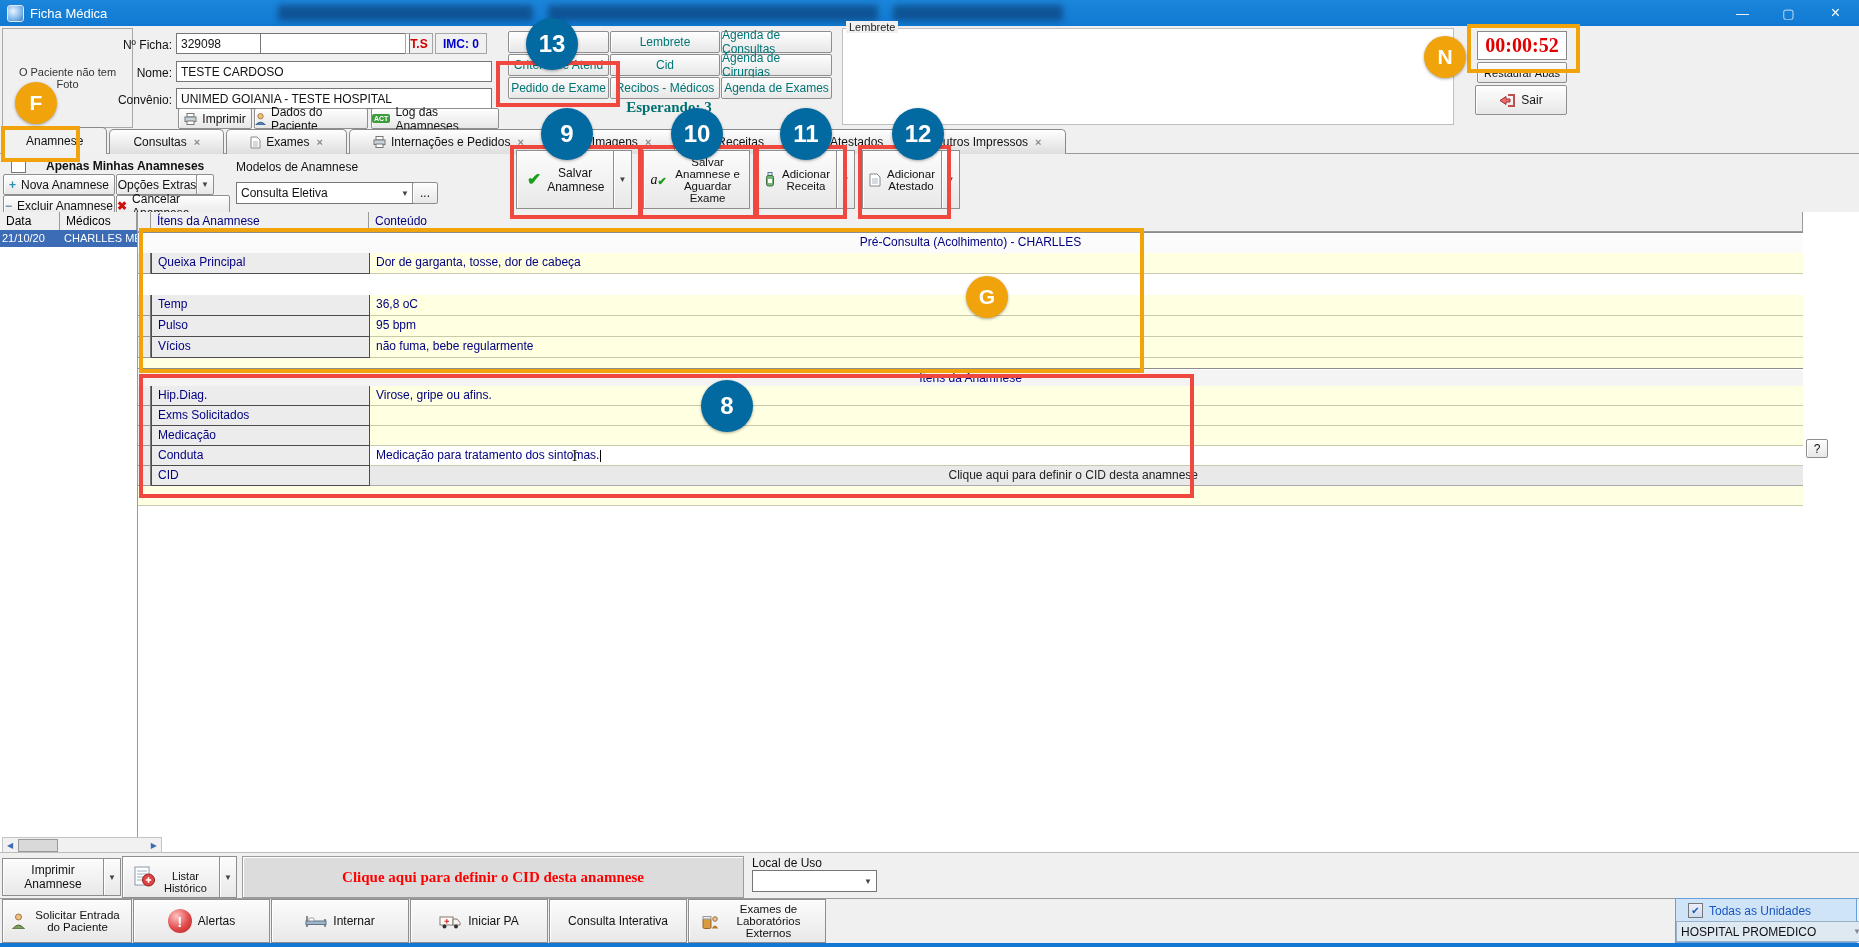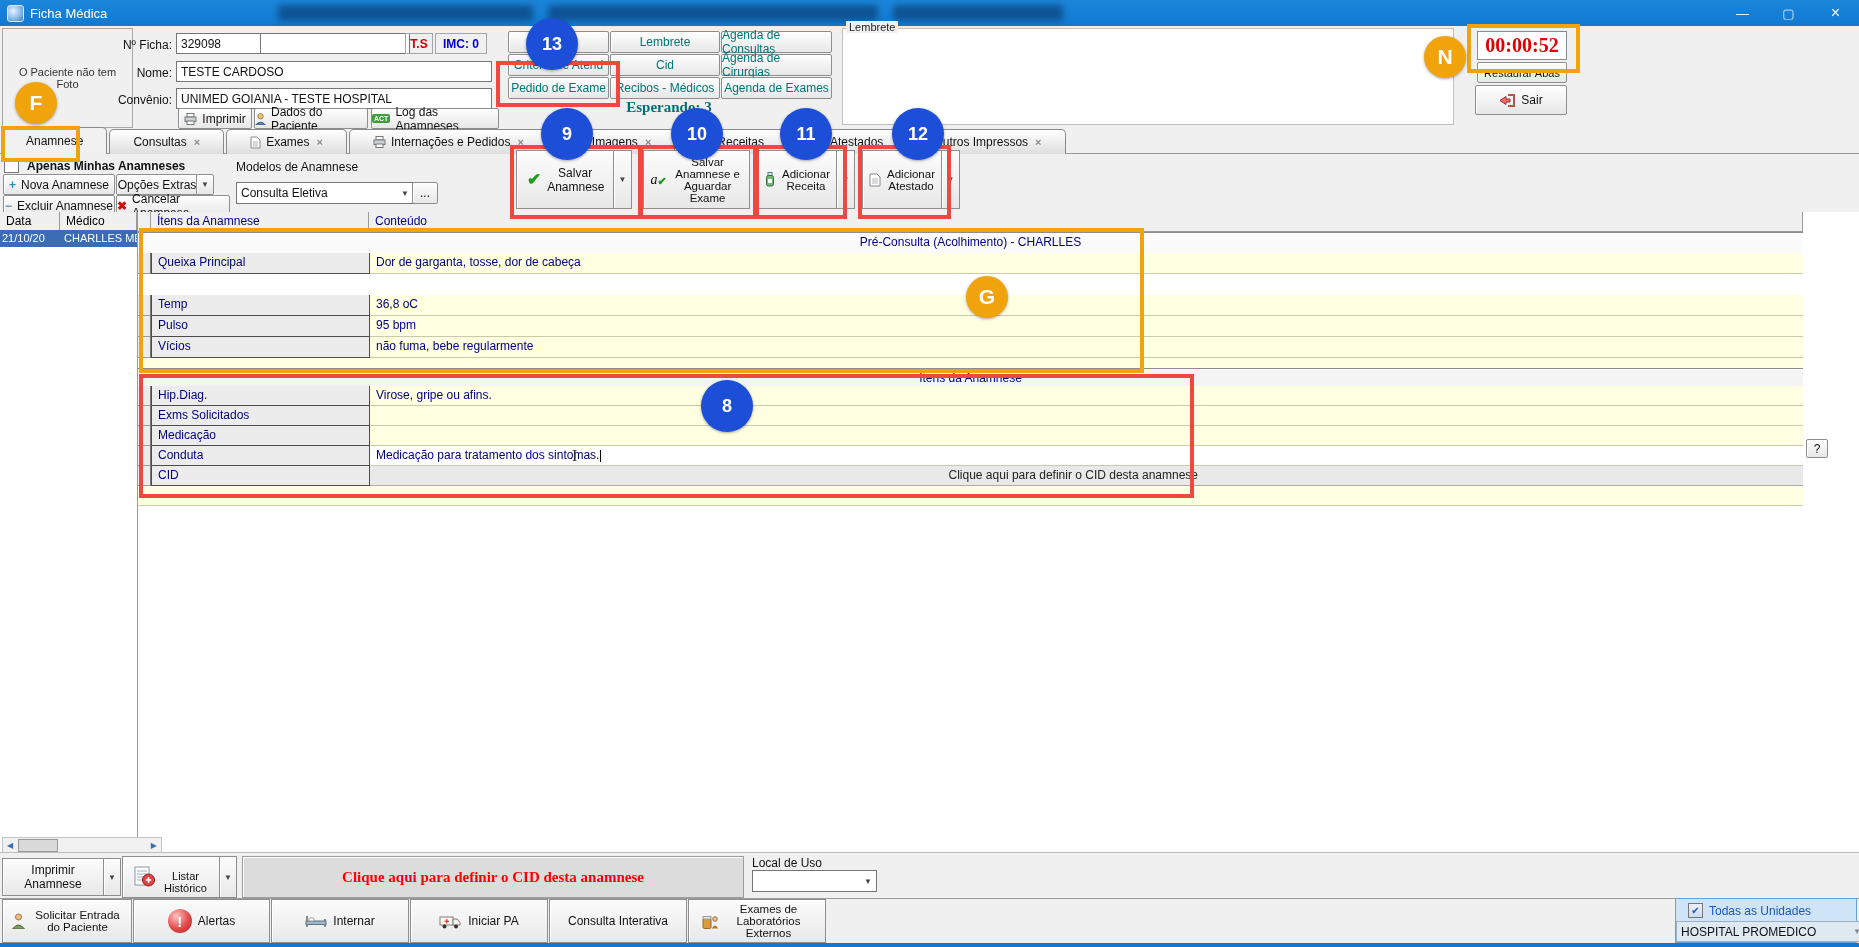--- a/index.html
+++ b/index.html
@@ -29,21 +29,21 @@
   .gridrow{display:flex;position:absolute;left:138px;width:1665px;}
   .sel{width:12px;background:#ececec;border-right:1px solid #777;border-bottom:1px solid #9a9a9a;}
   .lblc{width:205px;background:#ececec;border:1px solid #4c4c4c;border-top:none;color:#000080;font-size:12px;padding:2px 6px 0;white-space:nowrap;overflow:hidden;}
   .valc{flex:1;background:#ffffe1;border-bottom:1px solid #c9c9ac;color:#000080;font-size:12px;padding:2px 6px 0;white-space:nowrap;overflow:hidden;}
   .ghead{background:#f0f0f0;border-right:1px solid #9a9a9a;border-bottom:1px solid #9a9a9a;color:#000080;font-size:12px;padding:2px 6px 0;}
   .secrow{position:absolute;left:138px;width:1665px;background:#f4f4f4;color:#000080;text-align:center;font-size:12px;border-top:1px solid #8d8d8d;border-bottom:1px solid #8d8d8d;box-shadow:inset 0 1px 0 #fff;}
   .caret{display:inline-block;width:1px;height:12px;background:#000;margin-left:1px;vertical-align:middle;}
   
   .circ{position:absolute;border-radius:50%;color:#fff;display:flex;align-items:center;justify-content:center;font-weight:bold;z-index:60;box-shadow:0 1px 3px rgba(0,0,0,.35);pointer-events:none;}
   .circ.letter{width:42px;height:42px;background:#F1A30B;font-size:21px;}
-  .circ.num{width:52px;height:52px;background:#1d4ed8;font-size:18px;}
+  .circ.num{width:52px;height:52px;background:#0369a1;font-size:24px;}
   .annbox{position:absolute;border:4px solid #F0483F;z-index:55;pointer-events:none;}
   .annbox.orange{border-color:#F1A30B;}
   
   .bigbtn{position:absolute;background:linear-gradient(#fcfcfc,#e8e8e8);border:1px solid #8e8e8e;display:flex;align-items:center;justify-content:center;gap:6px;font-size:12px;text-align:center;box-shadow:inset 1px 1px 0 #fff;}
   .chkbox{width:13px;height:13px;background:#fff;border:1px solid #777;display:inline-flex;align-items:center;justify-content:center;font-size:10px;}
   .scroll-arrow{color:#3f6db2;font-size:8px;}
   .icon-alert{width:24px;height:24px;border-radius:50%;background:radial-gradient(circle at 35% 30%,#ffc2c2,#e04a4a 55%,#b52222);color:#fff;font-weight:bold;display:flex;align-items:center;justify-content:center;font-size:15px;}
   .act-chip{background:#3d9c3d;color:#fff;font-size:7px;font-weight:bold;padding:1px 2px;border-radius:2px;}
   svg{display:block;}
 </style>
@@ -185,21 +185,21 @@
           </svg>
         </span>
         <span>Atestados</span>
       </div>
     <div class="tab">
         <span>Outros Impressos</span>
         <span class="x">×</span>
       </div>
   </div>
 
-  <div class="abs" style="left:4px;top:158px;display:flex;align-items:center;gap:8px;font-weight:bold;">
+  <div class="abs" style="left:11px;top:158px;display:flex;align-items:center;gap:20px;font-weight:bold;">
     <span class="chkbox"></span>
     <span>Apenas Minhas Anamneses</span>
   </div>
   <div class="btn" style="position:absolute;left:3px;top:174px;width:110px;height:19px;">
     <span style="color:#2d8fb5;font-weight:bold;">+</span>
     <span>Nova Anamnese</span>
   </div>
   <div class="btn" style="position:absolute;left:116px;top:174px;width:80px;height:19px;">Opções Extras</div>
   <div class="btn" style="position:absolute;left:196px;top:174px;width:16px;height:19px;">
       <span class="dd-glyph">▼</span>
@@ -263,21 +263,21 @@
       <span class="dd-glyph">▼</span>
     </div>
 
   <div class="abs" style="left:0;top:212px;width:1859px;height:640px;background:#fff;"></div>
   <div class="abs" style="left:137px;top:212px;width:1px;height:640px;background:#9a9a9a;"></div>
 
   <div class="abs" style="left:0;top:212px;width:60px;height:18px;">
     <div class="ghead" style="height:16px;color:#000;">Data</div>
   </div>
   <div class="abs" style="left:60px;top:212px;width:77px;height:18px;">
-    <div class="ghead" style="height:16px;color:#000;">Médico</div>
+    <div class="ghead" style="height:16px;color:#000;">Médicos</div>
   </div>
   <div class="abs" style="left:0;top:230px;width:137px;height:17px;background:#3b6cb5;color:#fff;display:flex;font-size:11px;">
     <span style="width:60px;padding:2px 0 0 2px;">21/10/20</span>
     <span style="flex:1;padding:2px 0 0 2px;white-space:nowrap;overflow:hidden;">CHARLLES MEDICO</span>
   </div>
 
   <div class="gridrow" style="top:212px;height:20px;">
     <div class="ghead" style="width:12px;padding:0;"></div>
     <div class="ghead" style="width:205px;">Ítens da Anamnese</div>
     <div class="ghead" style="flex:1;">Conteúdo</div>

